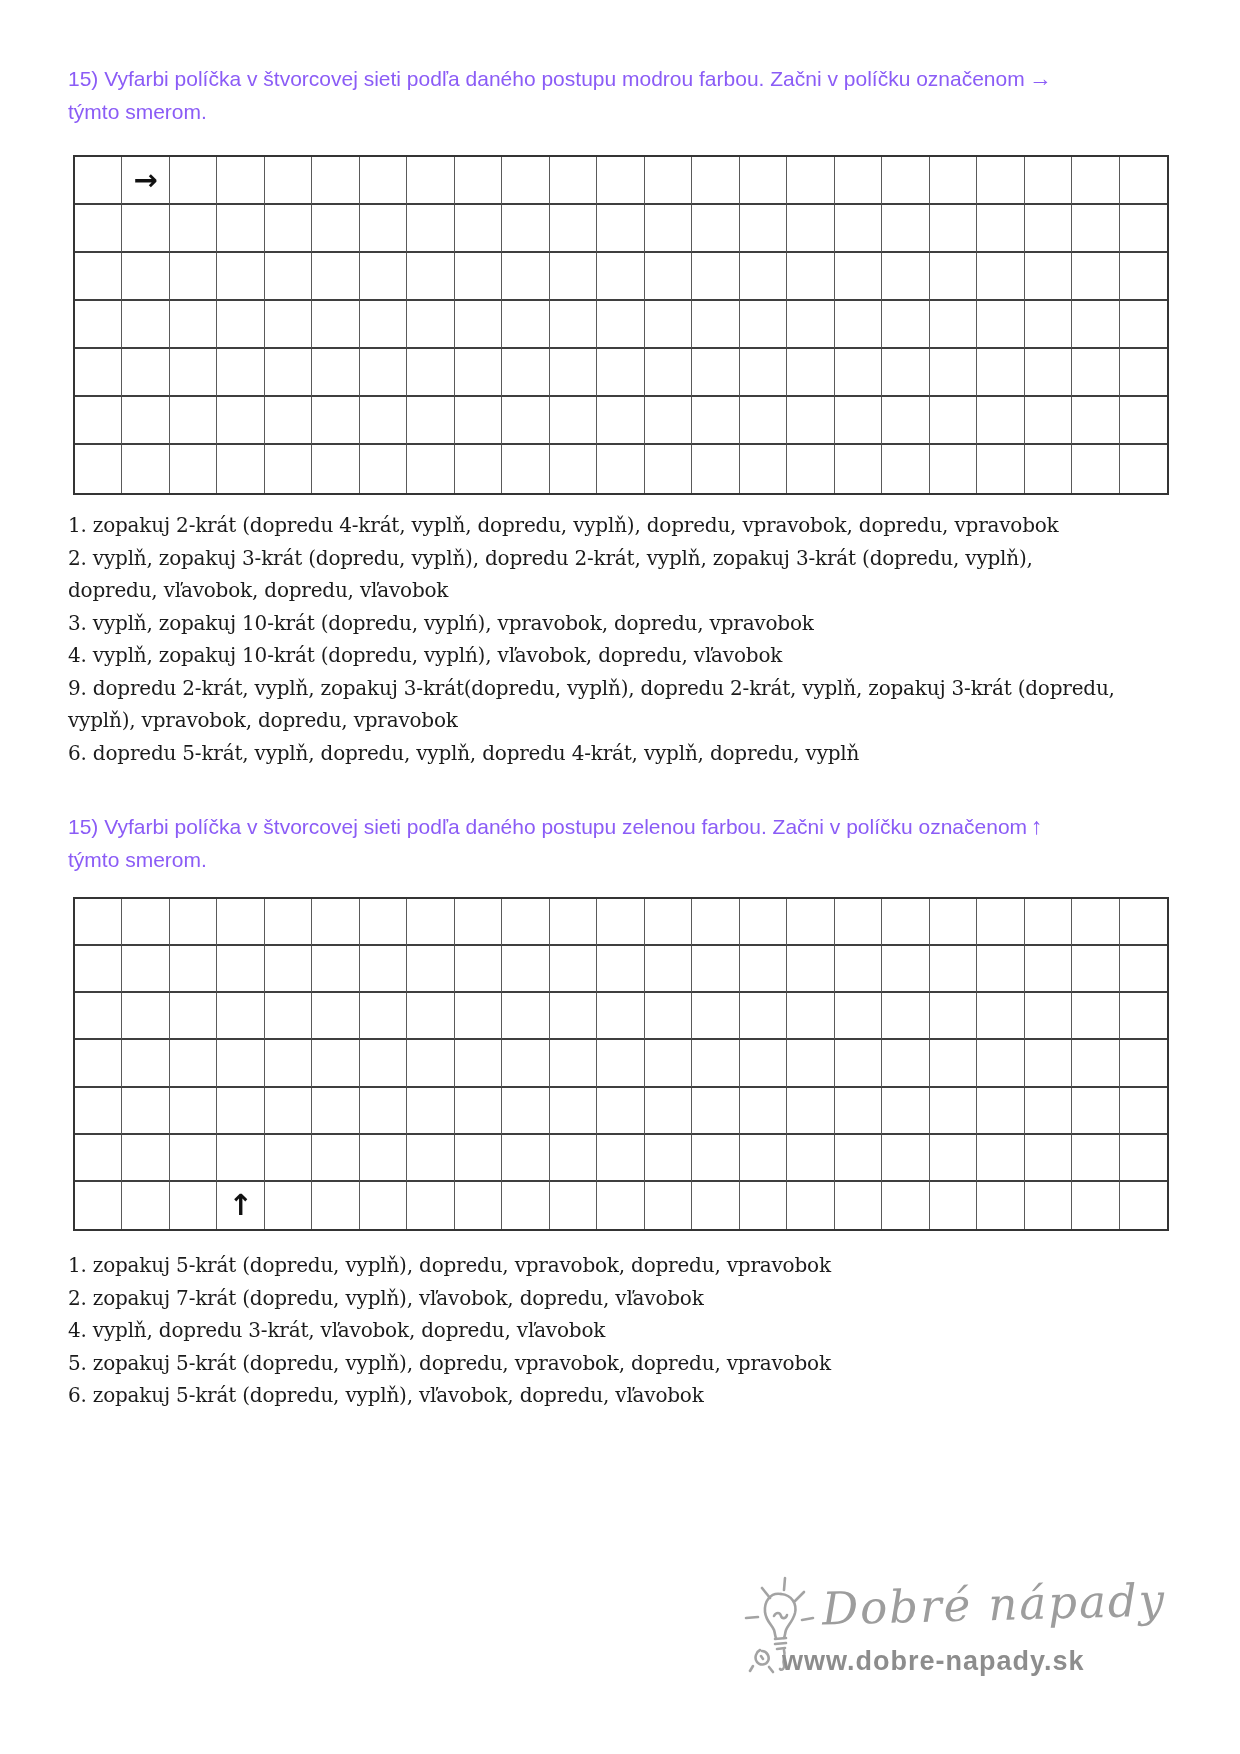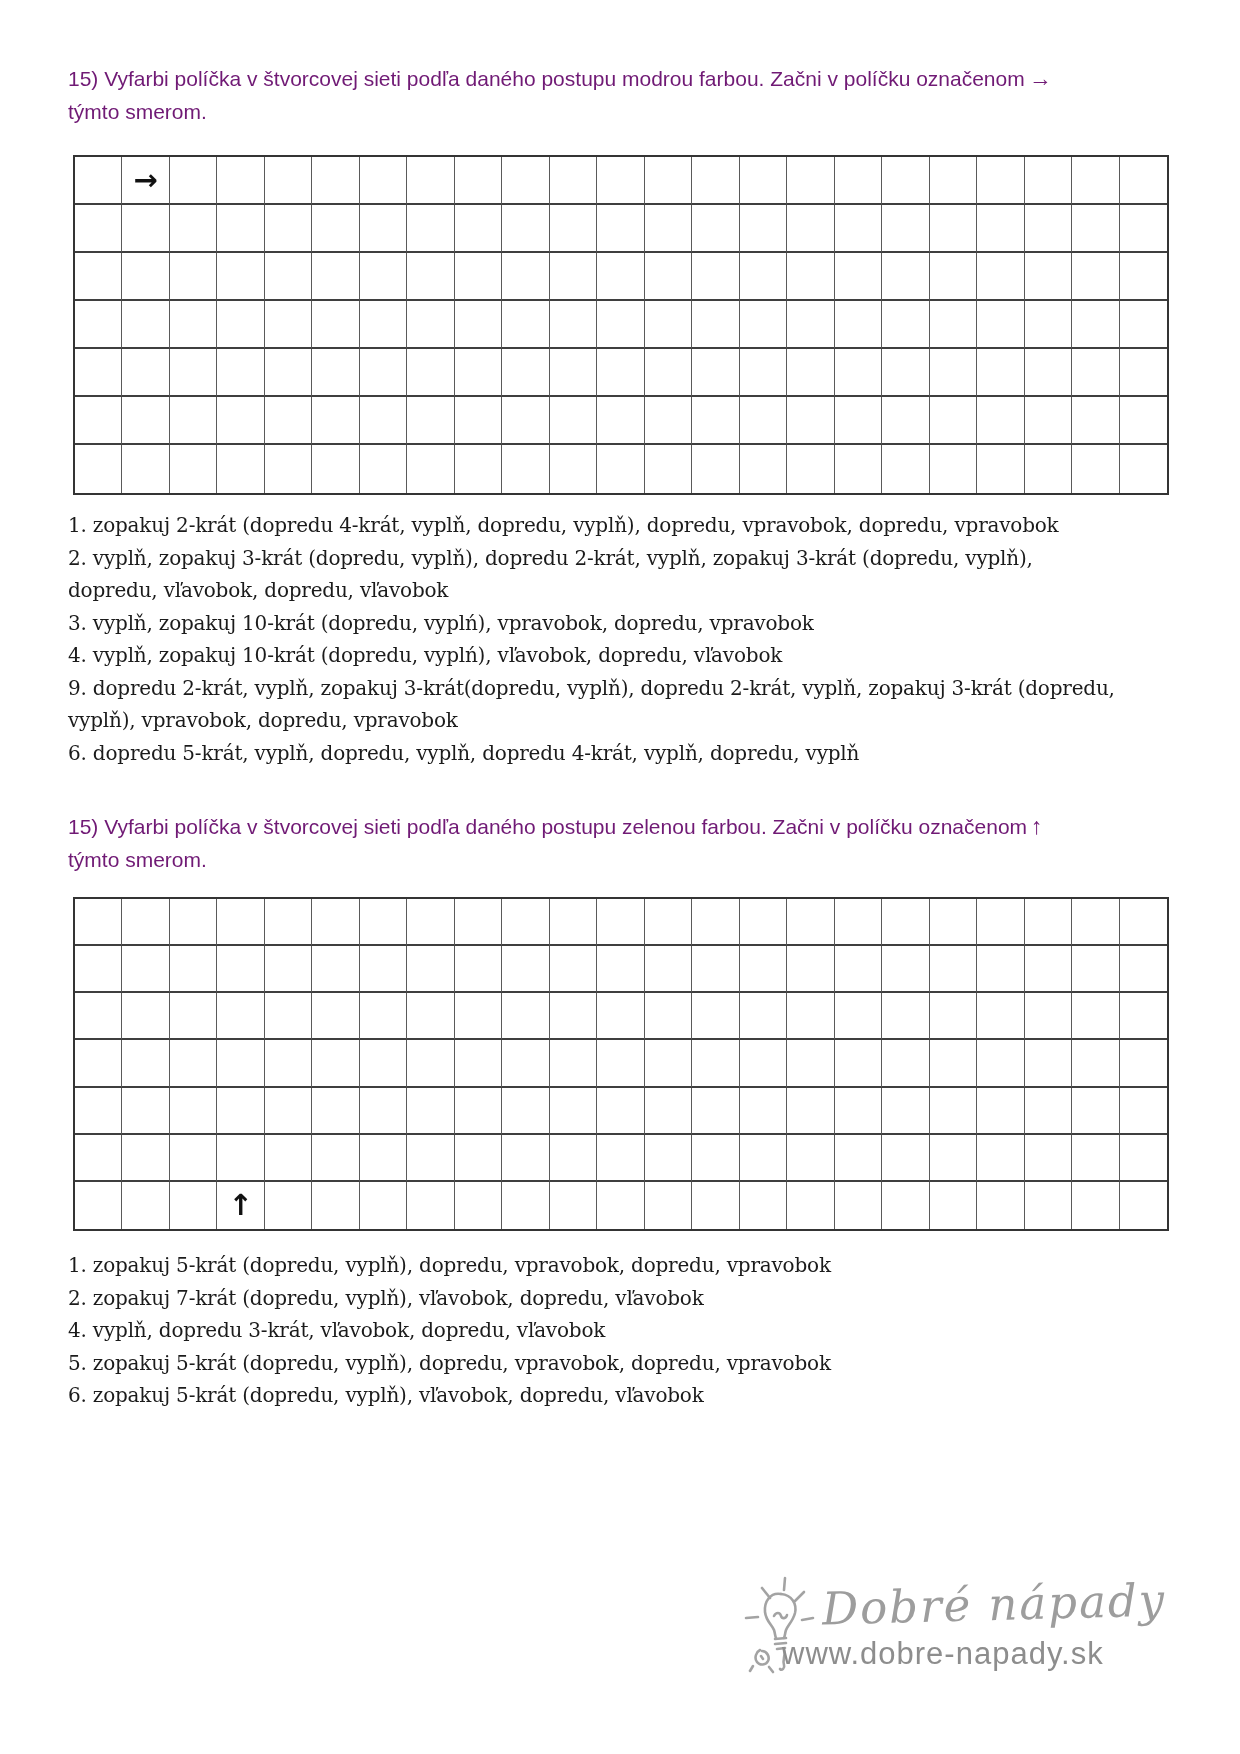--- a/index.html
+++ b/index.html
@@ -7,21 +7,21 @@
     width:1240px;height:1754px;
     background:#ffffff;
     position:relative;
     font-family:"Liberation Sans",sans-serif;
     color:#1f1f1f;
     overflow:hidden;
   }
   .title{
     position:absolute;left:68px;width:1020px;
     font-family:"Liberation Sans",sans-serif;
-    font-size:21px;line-height:33px;color:#701a75;
+    font-size:21px;line-height:33px;color:#8b5cf6;
   }
   .title .arrow-inline{font-weight:700;font-size:23px;padding-left:4px;}
   #title1{top:62px;}
   #title2{top:810px;}
   .grid{
     position:absolute;left:73px;width:1096px;
     display:grid;
     border:2px solid #343434;
     box-sizing:border-box;
     background:#ffffff;
@@ -52,24 +52,25 @@
   .bulb{position:absolute;left:0;top:4px;}
   .brand{
     position:absolute;left:82px;top:10px;
     font-family:"DejaVu Serif","Liberation Serif",serif;
     font-style:italic;font-size:45px;color:#9d9d9d;
     transform:rotate(-1.5deg);
     white-space:nowrap;
     letter-spacing:2px;
   }
   .site-url{
-    position:absolute;left:42px;top:68px;
+    position:absolute;left:42px;top:78px;
     font-family:"Liberation Sans",sans-serif;
-    font-size:31px;color:#8d8d8d;letter-spacing:1px;
+    font-size:27px;color:#8d8d8d;letter-spacing:1px;
     white-space:nowrap;
+    font-weight:bold;
   }
 </style>
 </head>
 <body>
 
 <div class="title" id="title1">
   <span>15) Vyfarbi políčka v štvorcovej sieti podľa daného postupu modrou farbou. Začni v políčku označenom</span><span class="arrow-inline">→</span><br>
   <span>týmto smerom.</span>
 </div>
 

